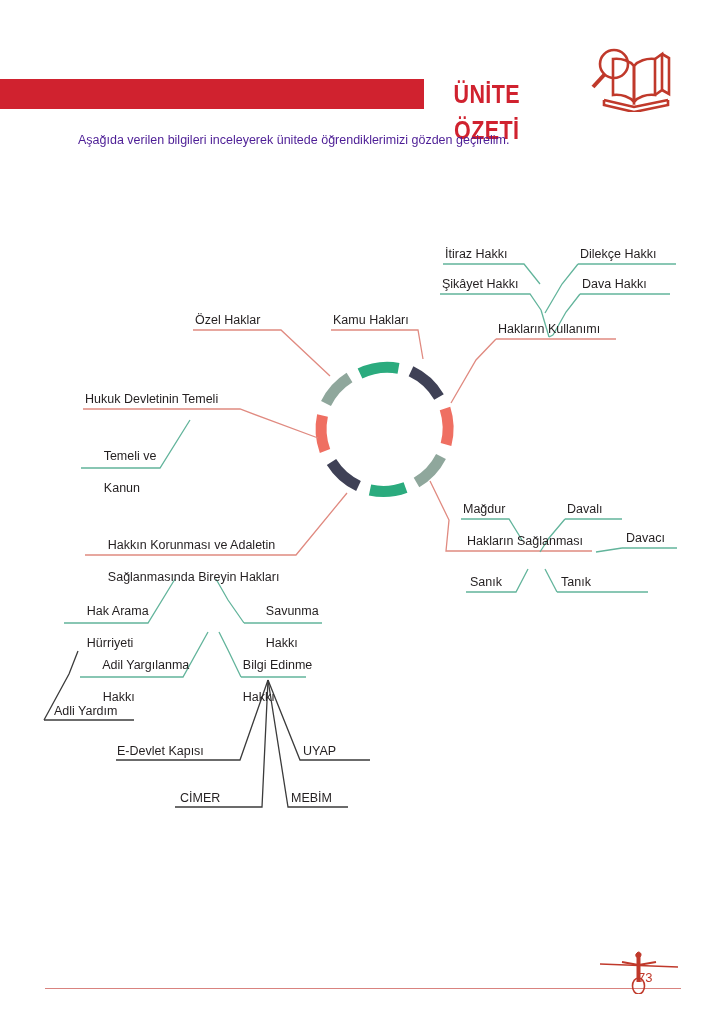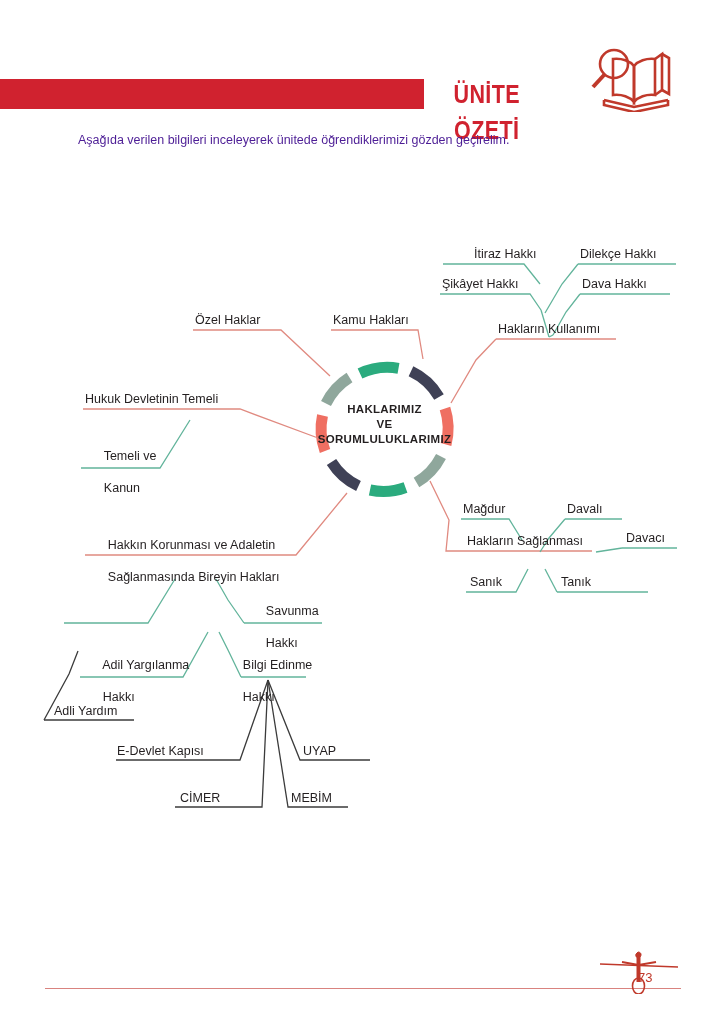--- a/index.html
+++ b/index.html
@@ -169,31 +169,26 @@
         <path d="M44 540 L134 540"></path>
         <path d="M44 540 L69 494 L78 471"></path>
 
         <path d="M268 500 L240 580 L116 580"></path>
         <path d="M268 500 L262 627 L175 627"></path>
         <path d="M268 500 L288 627 L348 627"></path>
         <path d="M268 500 L300 580 L370 580"></path>
       </g>
     </svg>
 
-    <div class="center-text">
-      <span>HAKLARIMIZ</span><br>
-      <span>VE</span><br>
-      <span>SORUMLULUKLARIMIZ</span>
-    </div>
 
     <div class="lbl" style="left:195px;top:132px;">Özel Haklar</div>
 
     <div class="lbl" style="left:333px;top:132px;">Kamu Hakları</div>
 
-    <div class="lbl" style="left:445px;top:66px;margin-left:29px;">İtiraz Hakkı</div>
+    <div class="lbl" style="left:445px;top:66px;">İtiraz Hakkı</div>
 
     <div class="lbl" style="left:442px;top:96px;">Şikâyet Hakkı</div>
 
     <div class="lbl" style="left:580px;top:66px;">Dilekçe Hakkı</div>
 
     <div class="lbl" style="left:582px;top:96px;">Dava Hakkı</div>
 
     <div class="lbl" style="left:498px;top:141px;">Hakların Kullanımı</div>
 
     <div class="lbl" style="left:85px;top:211px;">Hukuk Devletinin Temeli</div>
@@ -213,20 +208,24 @@
 
     <div class="lbl" style="left:470px;top:394px;">Sanık</div>
 
     <div class="lbl" style="left:561px;top:394px;">Tanık</div>
 
     <div class="lbl" style="left:87px;top:341px;">
       <span>Hakkın Korunması ve Adaletin</span><br>
       <span>Sağlanmasında Bireyin Hakları</span>
     </div>
 
+    <div class="lbl" style="left:66px;top:407px;">
+      <span>Hak Arama</span><br>
+      <span>Hürriyeti</span>
+    </div>
 
     <div class="lbl" style="left:245px;top:407px;">
       <span>Savunma</span><br>
       <span>Hakkı</span>
     </div>
 
     <div class="lbl" style="left:82px;top:461px;">
       <span>Adil Yargılanma</span><br>
       <span>Hakkı</span>
     </div>

